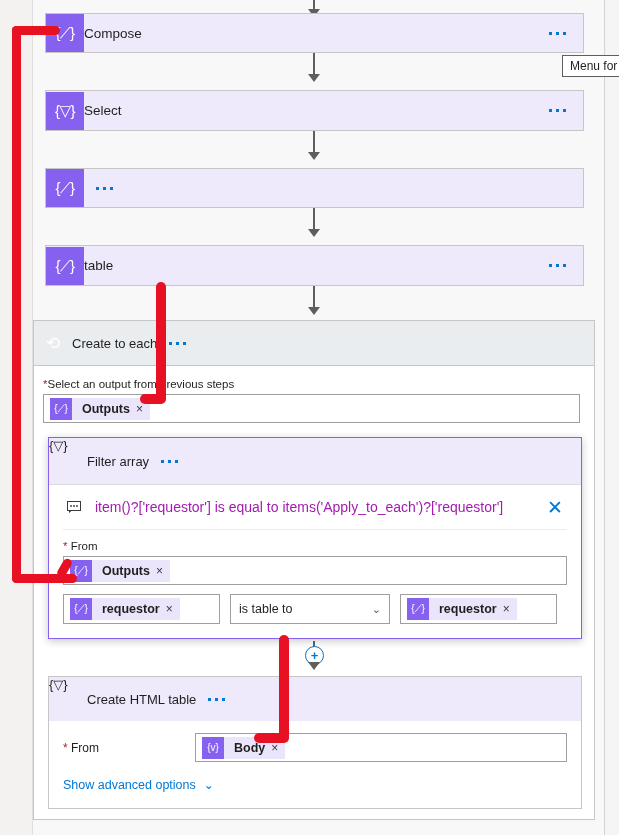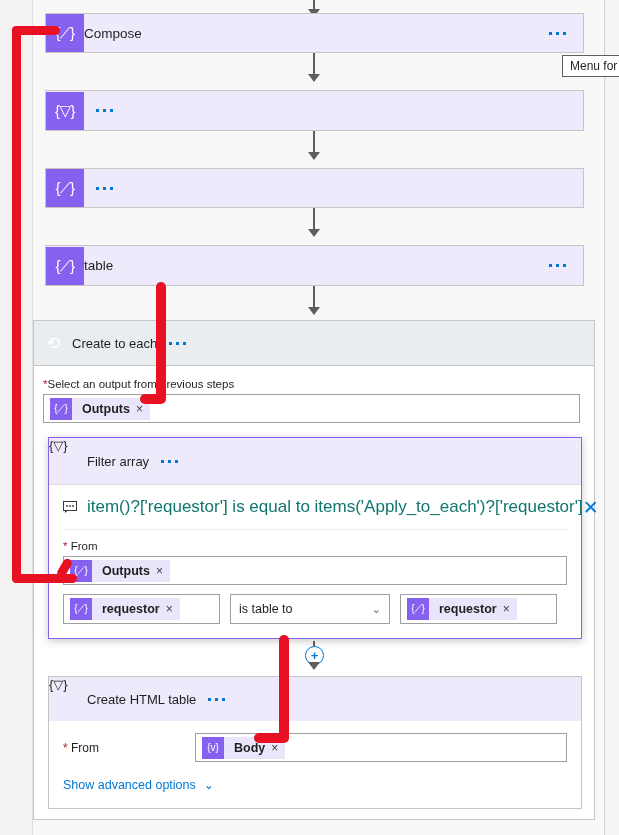--- a/index.html
+++ b/index.html
@@ -106,21 +106,21 @@
   .filter-body{padding:0 14px 14px 14px;}
 
   .exprow{
     display:flex;align-items:center;height:44px;
     border-bottom:1px solid #edebe9;
   }
   .expr-ic{
     width:22px;display:flex;align-items:center;justify-content:center;
     color:#3b3a39;font-size:12px;
   }
-  .expr-tx{flex:1;padding-left:10px;font-size:17px;color:#0f766e;white-space:nowrap;}
+  .expr-tx{flex:1;padding-left:10px;font-size:14px;color:#a21caf;white-space:nowrap;}
   .expr-x{color:#0078d4;font-size:19px;font-weight:300;padding-right:4px;}
 
   .condrow{display:flex;gap:10px;margin-top:9px;}
   .dropdown{
     flex:0 0 160px;height:30px;background:#fff;border:1px solid #a19f9d;
     box-sizing:border-box;display:flex;align-items:center;
     padding:0 8px;font-size:12.5px;justify-content:space-between;
   }
   .chev{color:#605e5c;font-size:11px;}
   .link{color:#0078d4;font-size:12.5px;cursor:pointer;}
@@ -164,20 +164,21 @@
     </div>
 </div>
 
 <div class="conn" style="left:313px;top:53px;height:26px;"></div>
 <div class="arrowhead" style="left:308px;top:74px;"></div>
 
 <div class="tooltip" style="left:562px;top:55px;">Menu for</div>
 
 <div class="card" style="left:45px;top:90px;width:539px;height:41px;">
   <div class="icon">{▽}</div>
+  <div class="title">Select</div>
   <div class="ellipsis">
       <i></i>
       <i></i>
       <i></i>
     </div>
 </div>
 
 <div class="conn" style="left:313px;top:131px;height:26px;"></div>
 <div class="arrowhead" style="left:308px;top:152px;"></div>
 

